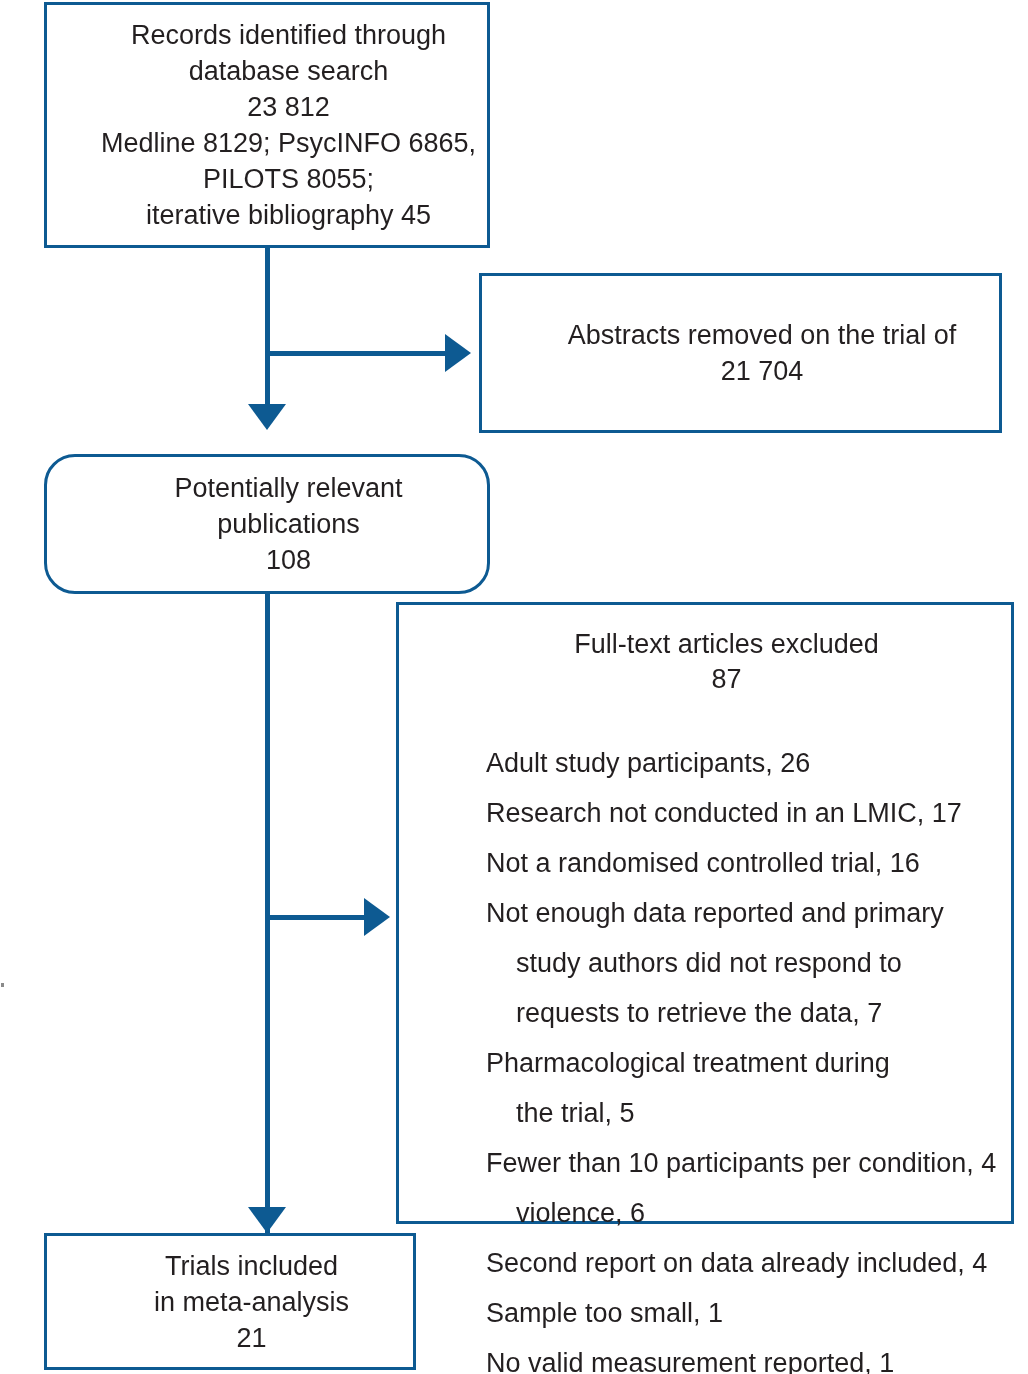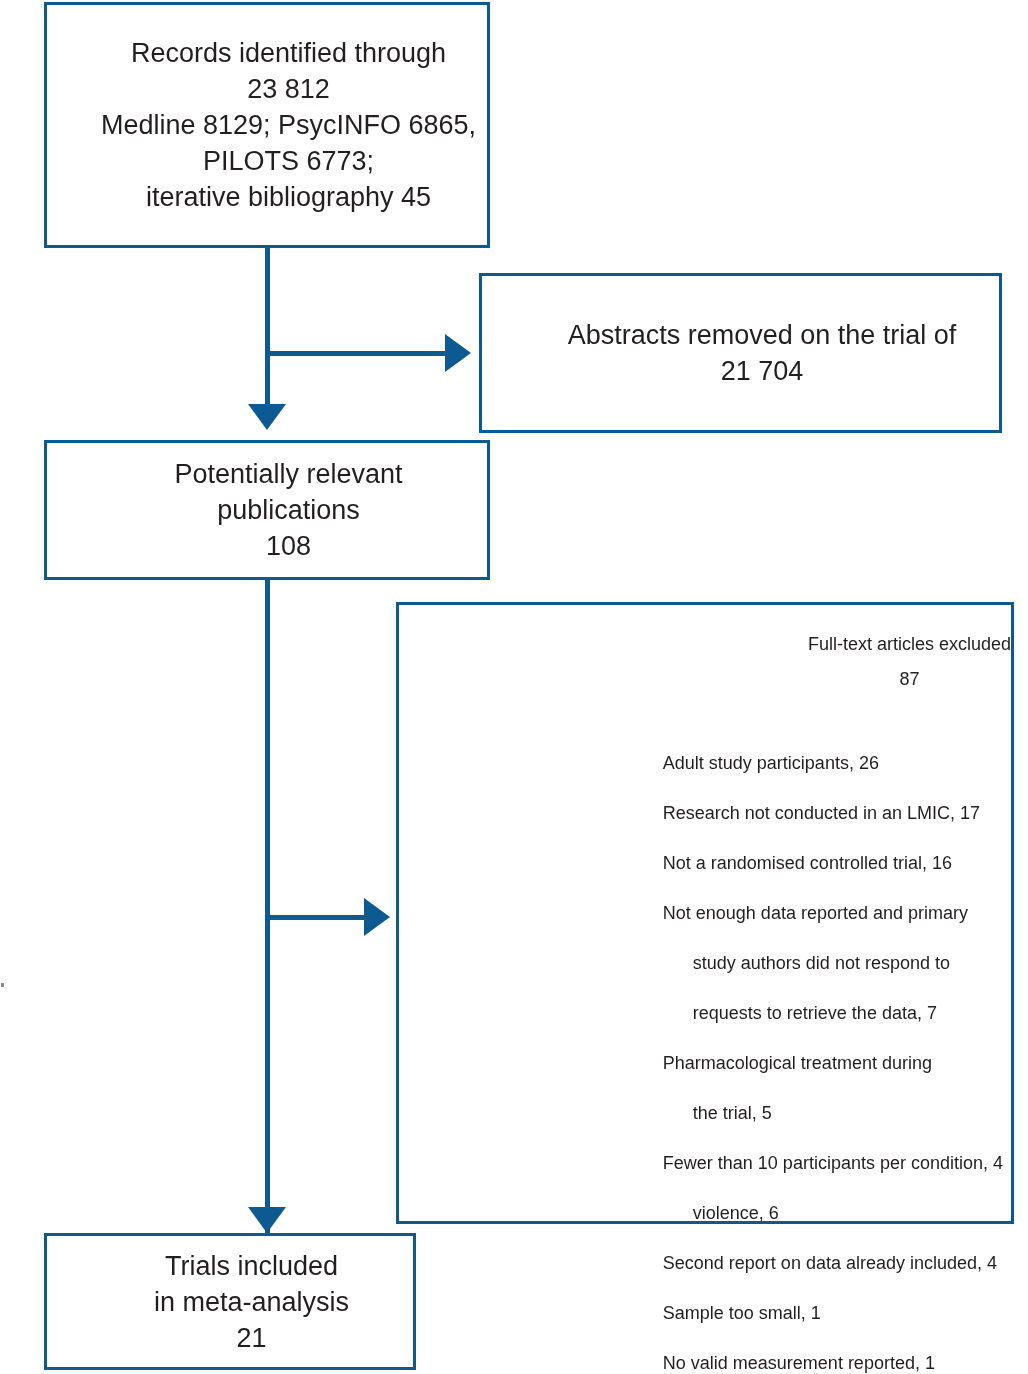--- a/index.html
+++ b/index.html
@@ -54,38 +54,38 @@
     top: 273px;
     width: 523px;
     height: 160px;
     font-size: 27px;
     line-height: 36px;
   }
 
   
   #box-potential {
     left: 44px;
-    top: 440px;
+    top: 454px;
     width: 446px;
     height: 140px;
     font-size: 27px;
     line-height: 36px;
+    border-radius: 31px;
   }
 
   
   #box-excluded {
     left: 396px;
     top: 602px;
     width: 618px;
     height: 622px;
-    font-size: 18px;
+    font-size: 27px;
     line-height: 35px;
     justify-content: flex-start;
     padding-top: 22px;
-    align-items: flex-end;
   }
   #box-excluded .head {
     text-align: center;
     margin-bottom: 34px;
   }
   #box-excluded .reasons {
     padding-left: 44px;
     padding-right: 8px;
   }
   #box-excluded .reasons .line {
@@ -170,23 +170,24 @@
   <div class="conn" id="v2"></div>
   <div class="arrow-down" id="a3"></div>
 
   <div class="conn" id="h2"></div>
   <div class="arrow-right" id="a4"></div>
 
   <div class="speck"></div>
 
   <div class="node centered-box" id="box-records">
     <span class="line">Records identified through</span>
+    <span class="line">database search</span>
     <span class="line">23 812</span>
     <span class="line">Medline 8129; PsycINFO 6865,</span>
-    <span class="line">PILOTS 6773;</span>
+    <span class="line">PILOTS 8055;</span>
     <span class="line">iterative bibliography 45</span>
   </div>
 
   <div class="node centered-box" id="box-abstracts">
     <span class="line">Abstracts removed on the trial of</span>
     <span class="line">21 704</span>
   </div>
 
   <div class="node centered-box" id="box-potential">
     <span class="line">Potentially relevant</span>

